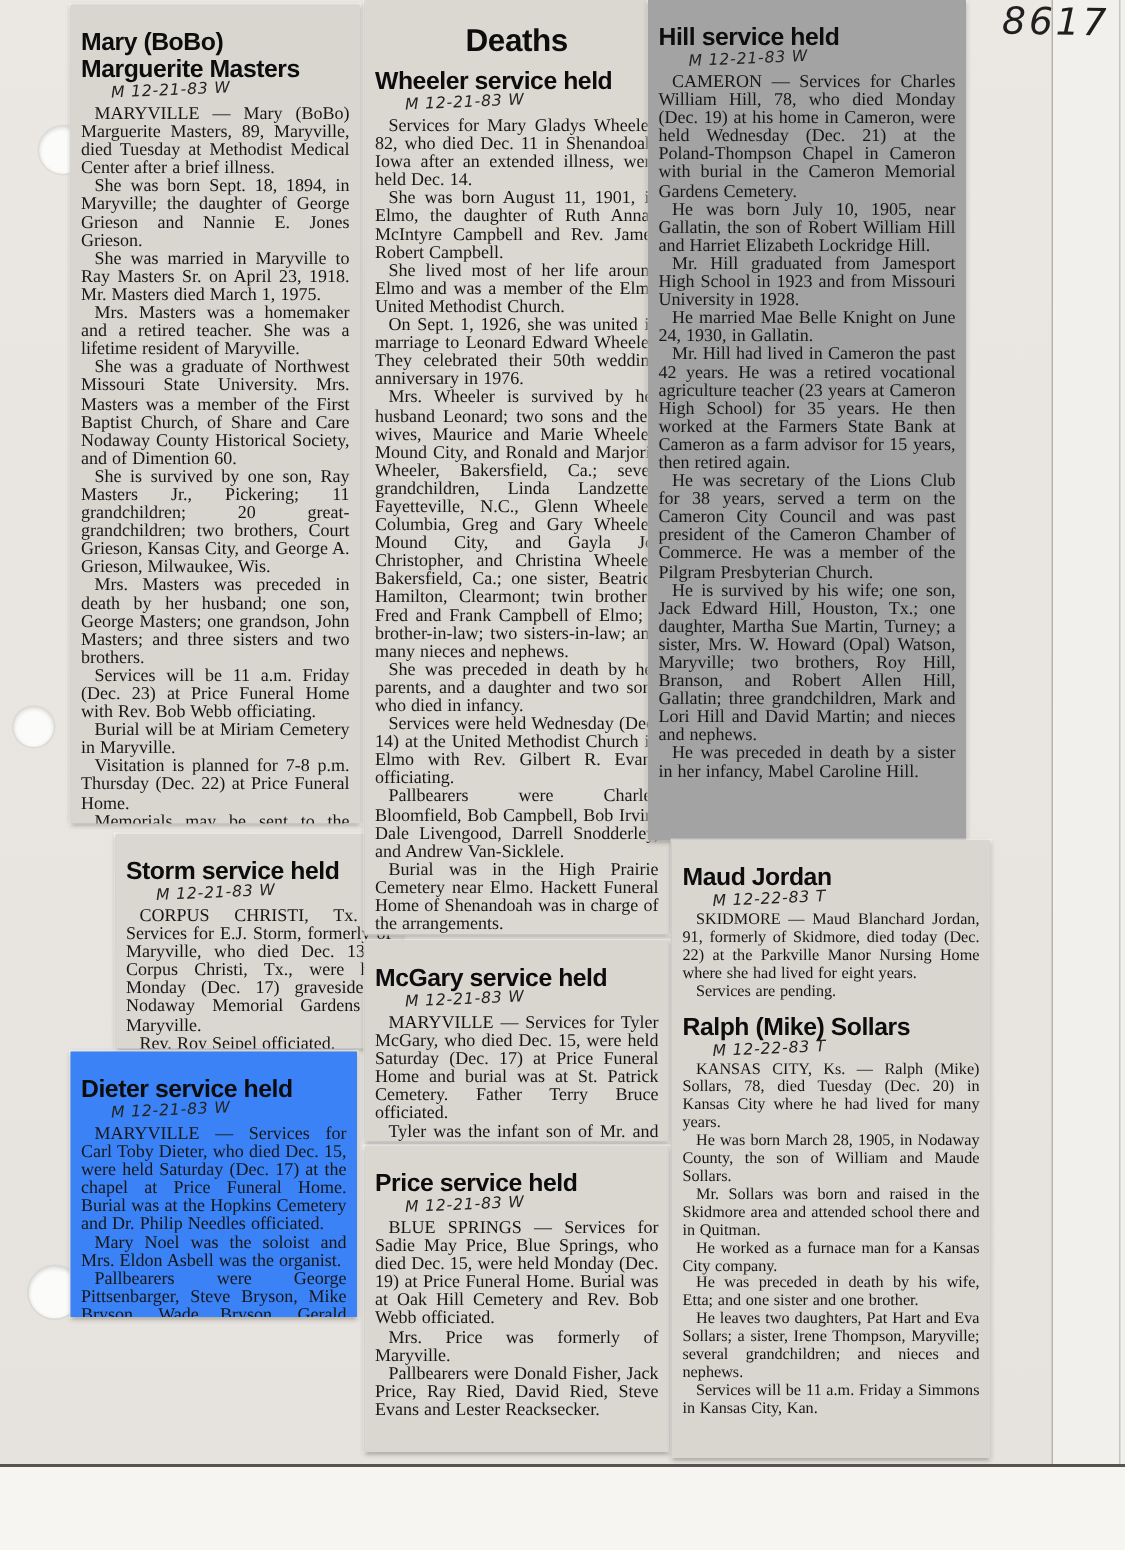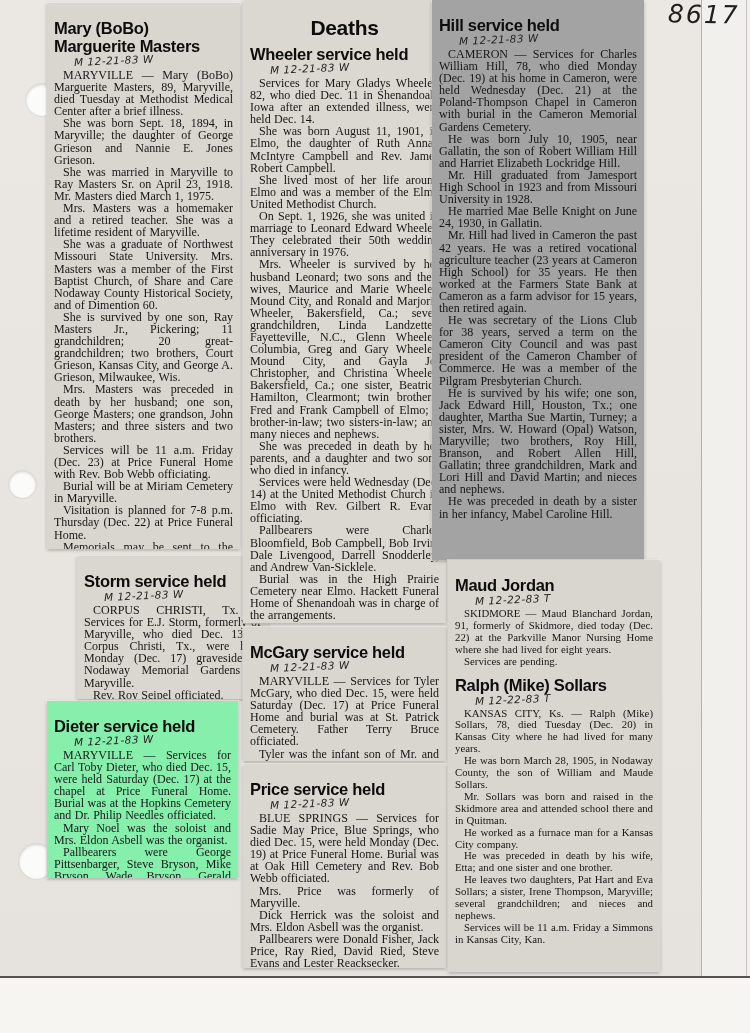--- a/index.html
+++ b/index.html
@@ -52,21 +52,21 @@
   }
   .sec-gap { height:8px; }
   .hand-number {
     position:absolute; left:668px; top:0px;
     font-family:"DejaVu Sans", sans-serif; font-size:25px; font-style:italic;
     color:#1f1f1f; transform:rotate(1deg); letter-spacing:2px;
   }
 
   #clip-masters        { left:47px;  top:3px;   width:193px; height:546px; }
   #clip-storm          { left:47px;  top:556px; width:191px; height:143px; background:#dad7d1;margin-left:30px; }
-  #clip-dieter         { left:47px;  top:701px; width:191px; height:177px; background:#86efac; }
+  #clip-dieter         { left:47px;  top:701px; width:191px; height:177px; background:#3b82f6; }
   #clip-wheeler        { left:243px; top:0;     width:203px; height:623px; background:#dbd8d2; }
   #clip-mcgary         { left:243px; top:627px; width:203px; height:134px; }
   #clip-price          { left:243px; top:764px; width:203px; height:204px; background:#dad7d1; }
   #clip-hill           { left:432px; top:0;     width:212px; height:560px; background:#a3a3a3; }
   #clip-jordan-sollars { left:448px; top:560px; width:212px; height:412px; }
   #clip-jordan-sollars .obit-body p { font-size:10.8px; line-height:11.9px; }
 </style>
 </head>
 <body>
 
@@ -144,21 +144,20 @@
         <p>Tyler was the infant son of Mr. and Mrs. Tom McGary, Maryville.</p>
       </div>
   </article>
 
   <article class="clip" id="clip-price">
     <h2 class="headline">Price service held</h2>
     <div class="handnote">M 12-21-83 W</div>
     <div class="obit-body">
         <p>BLUE SPRINGS — Services for Sadie May Price, Blue Springs, who died Dec. 15, were held Monday (Dec. 19) at Price Funeral Home. Burial was at Oak Hill Cemetery and Rev. Bob Webb officiated.</p>
         <p>Mrs. Price was formerly of Maryville.</p>
-        <p>Dick Herrick was the soloist and Mrs. Eldon Asbell was the organist.</p>
         <p>Pallbearers were Donald Fisher, Jack Price, Ray Ried, David Ried, Steve Evans and Lester Reacksecker.</p>
       </div>
   </article>
 
   <article class="clip" id="clip-hill">
     <h2 class="headline">Hill service held</h2>
     <div class="handnote">M 12-21-83 W</div>
     <div class="obit-body">
         <p>CAMERON — Services for Charles William Hill, 78, who died Monday (Dec. 19) at his home in Cameron, were held Wednesday (Dec. 21) at the Poland-Thompson Chapel in Cameron with burial in the Cameron Memorial Gardens Cemetery.</p>
         <p>He was born July 10, 1905, near Gallatin, the son of Robert William Hill and Harriet Elizabeth Lockridge Hill.</p>

